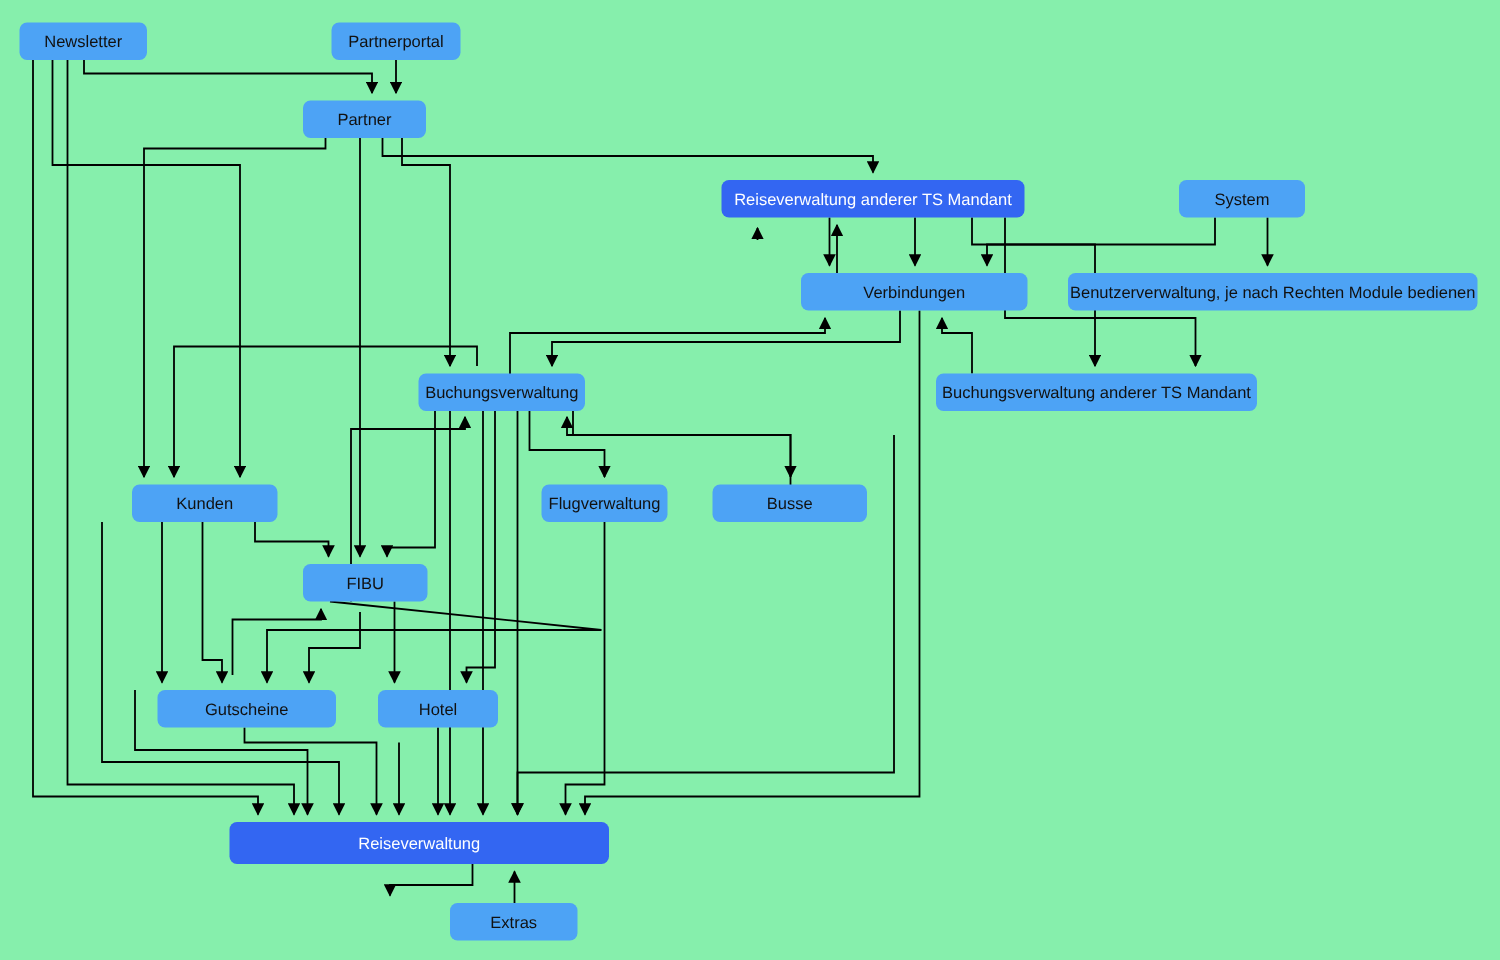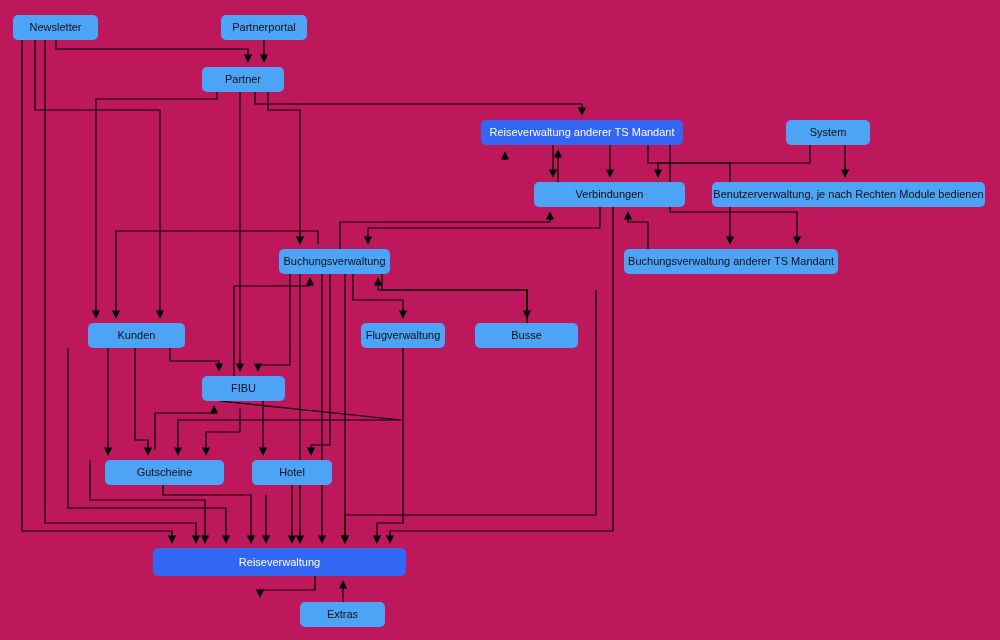--- a/index.html
+++ b/index.html
@@ -7,21 +7,21 @@
     padding: 0;
     background: #ffffff;
   }
   body {
     font-family: "Liberation Sans", sans-serif;
   }
   #diagram-root {
     position: relative;
     width: 1000px;
     height: 640px;
-    background: #be185d;
+    background: #86efac;
     overflow: hidden;
     text-decoration: underline;
   }
   svg#flow {
     position: absolute;
     left: 0;
     top: 0;
     width: 1000px;
     height: 640px;
     display: block;

